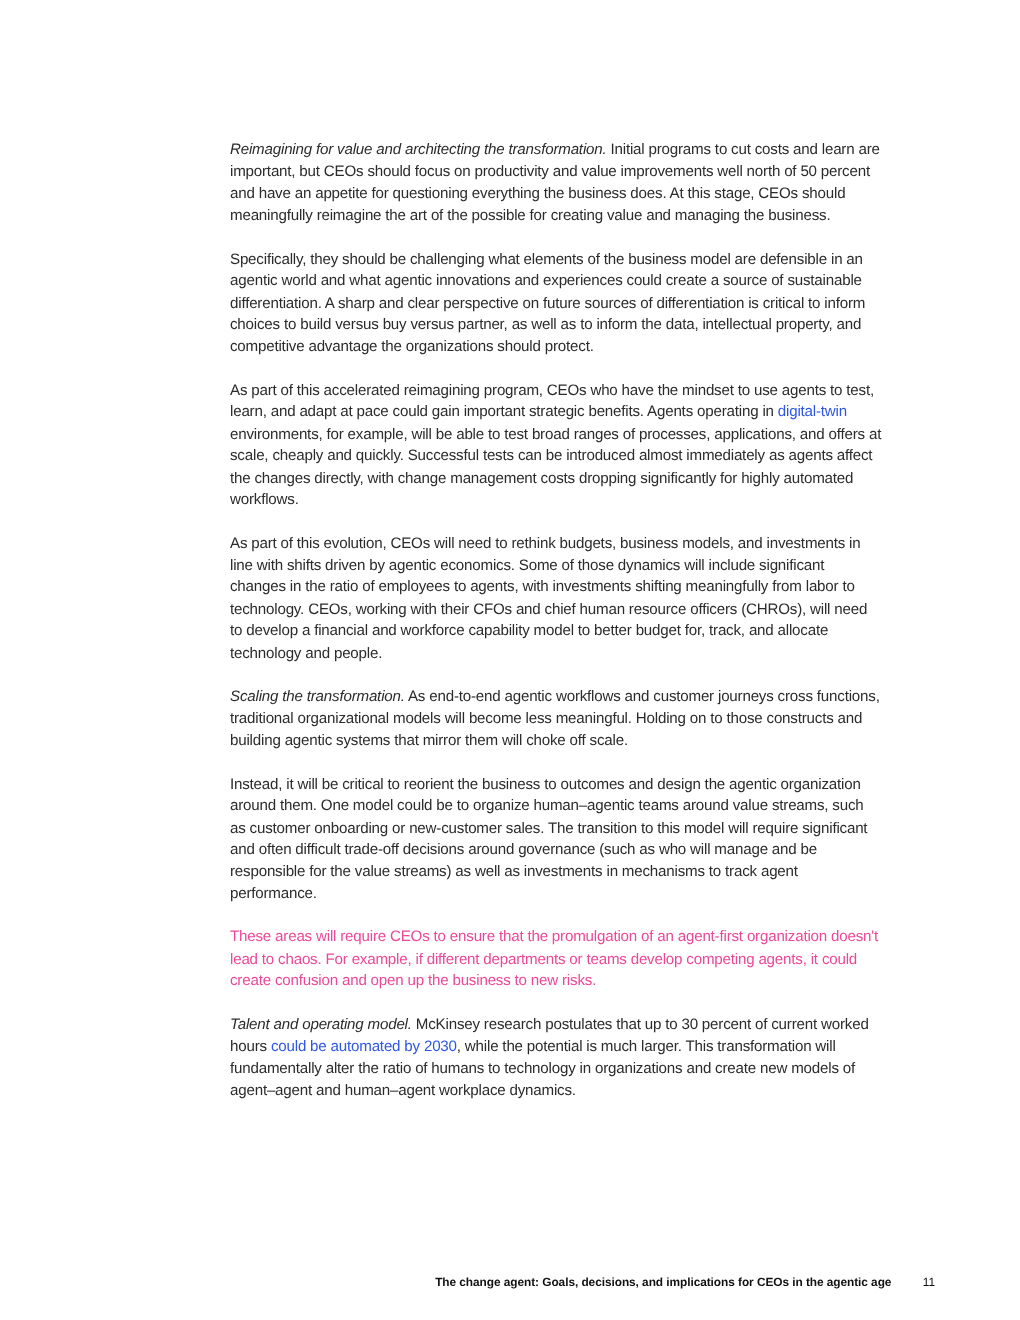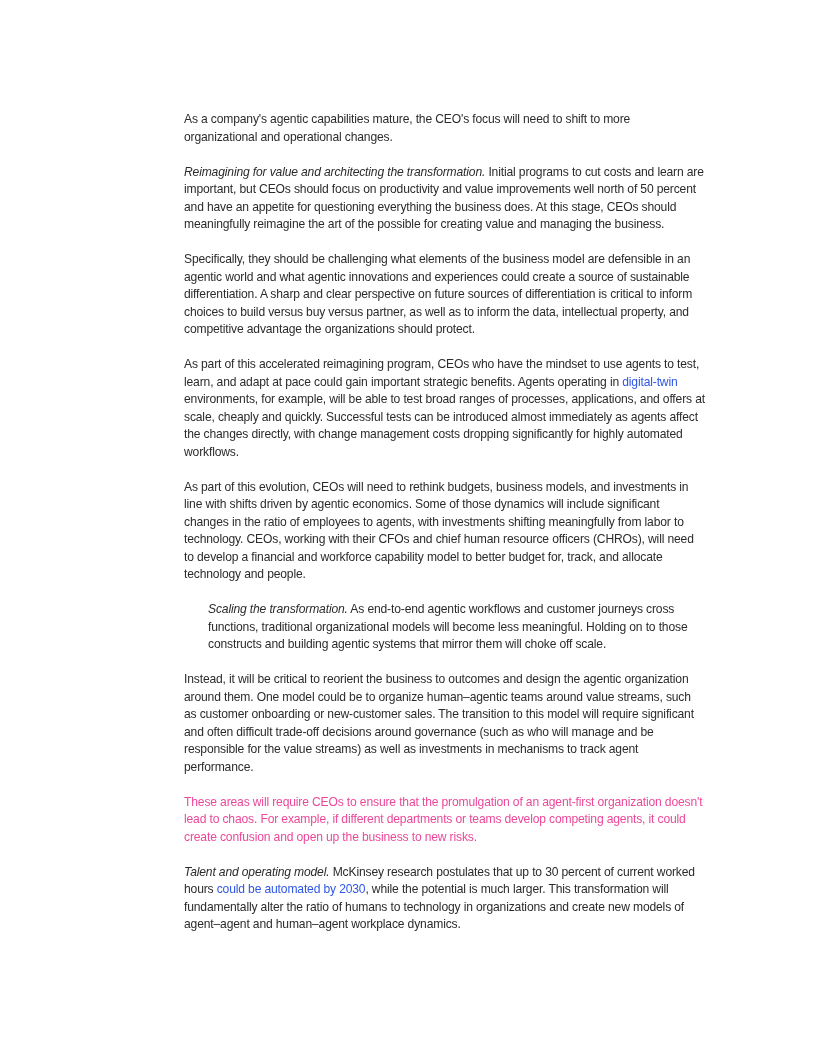--- a/index.html
+++ b/index.html
@@ -57,25 +57,28 @@
     font-weight: normal;
     color: #111111;
   }
 </style>
 </head>
 <body>
 
 <div class="page" style="background: rgb(255, 255, 255);">
 
   <div class="article">
-      <p class="para" style="color: rgb(43, 43, 43);"><span class="run">As a company's agentic capabilities mature, the CEO's focus will need to shift to more organizational and operational changes.</span></p>
       <p class="para" style="color: rgb(43, 43, 43);"><span class="lead">Reimagining for value and architecting the transformation.</span><span class="run"> Initial programs to cut costs and learn are important, but CEOs should focus on productivity and value improvements well north of 50 percent and have an appetite for questioning everything the business does. At this stage, CEOs should meaningfully reimagine the art of the possible for creating value and managing the business.</span></p>
       <p class="para" style="color: rgb(43, 43, 43);"><span class="run">Specifically, they should be challenging what elements of the business model are defensible in an agentic world and what agentic innovations and experiences could create a source of sustainable differentiation. A sharp and clear perspective on future sources of differentiation is critical to inform choices to build versus buy versus partner, as well as to inform the data, intellectual property, and competitive advantage the organizations should protect.</span></p>
       <p class="para" style="color: rgb(43, 43, 43);"><span class="run">As part of this accelerated reimagining program, CEOs who have the mindset to use agents to test, learn, and adapt at pace could gain important strategic benefits. Agents operating in </span><a class="link" href="#" style="color: rgb(46, 86, 228);">digital-twin</a><span class="run"> environments, for example, will be able to test broad ranges of processes, applications, and offers at scale, cheaply and quickly. Successful tests can be introduced almost immediately as agents affect the changes directly, with change management costs dropping significantly for highly automated workflows.</span></p>
       <p class="para" style="color: rgb(43, 43, 43);"><span class="run">As part of this evolution, CEOs will need to rethink budgets, business models, and investments in line with shifts driven by agentic economics. Some of those dynamics will include significant changes in the ratio of employees to agents, with investments shifting meaningfully from labor to technology. CEOs, working with their CFOs and chief human resource officers (CHROs), will need to develop a financial and workforce capability model to better budget for, track, and allocate technology and people.</span></p>
-      <p class="para" style="color: rgb(43, 43, 43); margin-left: 24px;"><span class="lead">Scaling the transformation.</span><span class="run"> As end-to-end agentic workflows and customer journeys cross functions, traditional organizational models will become less meaningful. Holding on to those constructs and building agentic systems that mirror them will choke off scale.</span></p>
+      <p class="para" style="color: rgb(43, 43, 43);"><span class="lead">Scaling the transformation.</span><span class="run"> As end-to-end agentic workflows and customer journeys cross functions, traditional organizational models will become less meaningful. Holding on to those constructs and building agentic systems that mirror them will choke off scale.</span></p>
       <p class="para" style="color: rgb(43, 43, 43);"><span class="run">Instead, it will be critical to reorient the business to outcomes and design the agentic organization around them. One model could be to organize human–agentic teams around value streams, such as customer onboarding or new-customer sales. The transition to this model will require significant and often difficult trade-off decisions around governance (such as who will manage and be responsible for the value streams) as well as investments in mechanisms to track agent performance.</span></p>
       <p class="para" style="color: #ec4899;"><span class="run">These areas will require CEOs to ensure that the promulgation of an agent-first organization doesn't lead to chaos. For example, if different departments or teams develop competing agents, it could create confusion and open up the business to new risks.</span></p>
       <p class="para" style="color: rgb(43, 43, 43);"><span class="lead">Talent and operating model.</span><span class="run"> McKinsey research postulates that up to 30 percent of current worked hours </span><a class="link" href="#" style="color: rgb(46, 86, 228);">could be automated by 2030</a><span class="run">, while the potential is much larger. This transformation will fundamentally alter the ratio of humans to technology in organizations and create new models of agent–agent and human–agent workplace dynamics.</span></p>
     </div>
 
+  <div class="footer">
+    <span class="footer-title" style="color: rgb(17, 17, 17);">The change agent: Goals, decisions, and implications for CEOs in the agentic age</span>
+    <span class="footer-page" style="color: rgb(17, 17, 17);">11</span>
+  </div>
 
 </div>
 
 </body></html>

